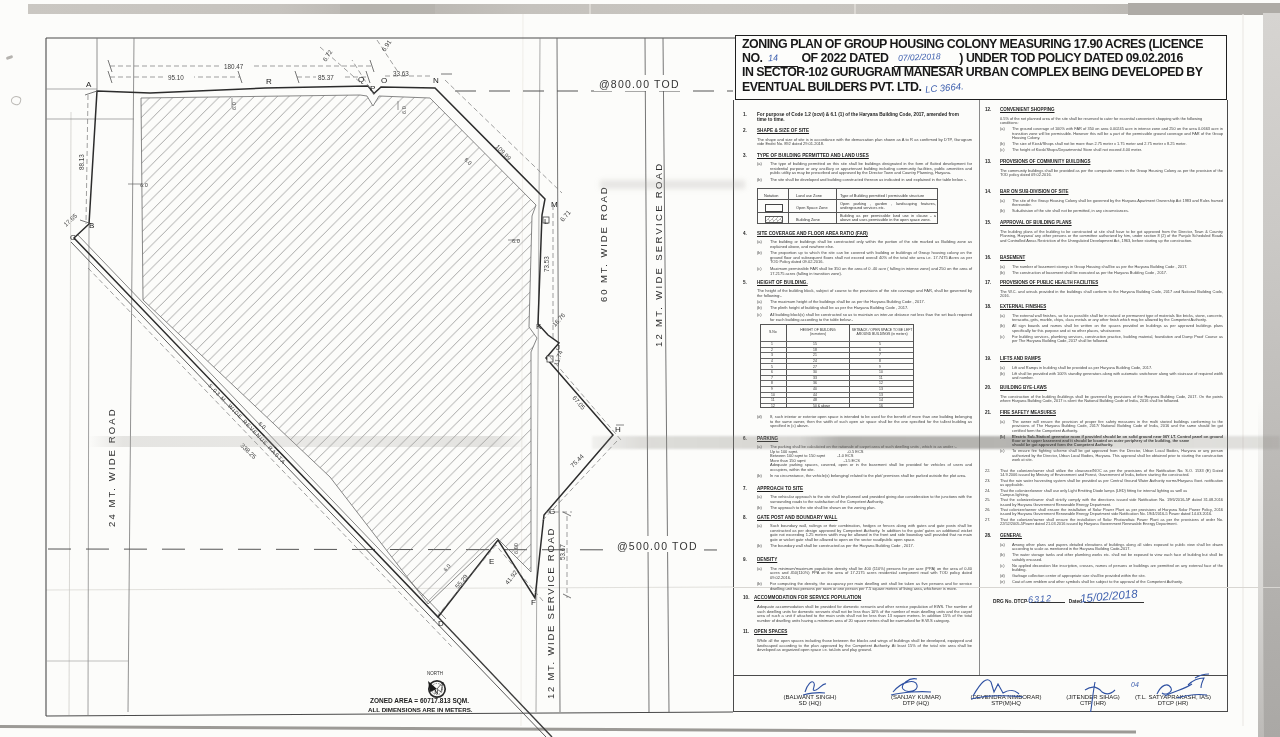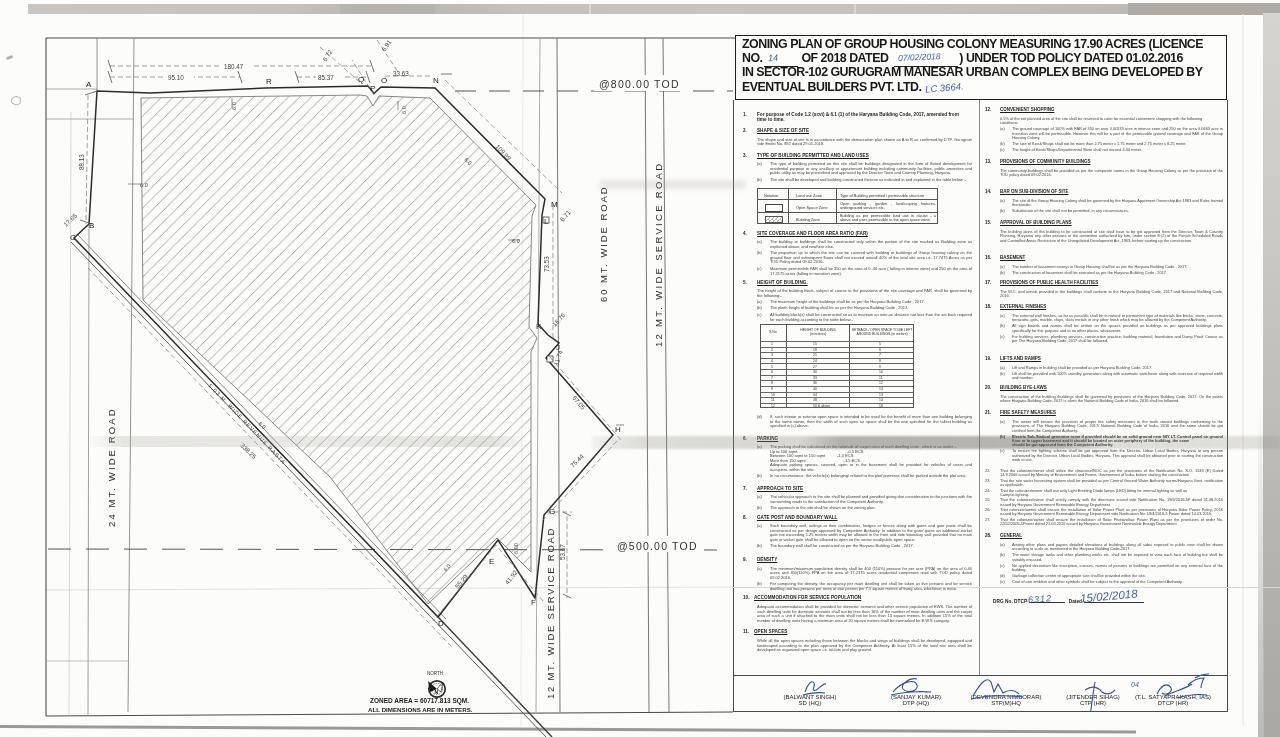--- a/index.html
+++ b/index.html
@@ -204,21 +204,21 @@
 <path d="M437,689 L443,682 L441,692 Z" fill="none" stroke="#222" stroke-width="0.7"></path>
 <text x="434.5" y="694" font-size="5" fill="#111" font-family="Liberation Sans" font-weight="bold">N</text>
 
 <text x="370" y="703" font-size="6.5" font-weight="bold" fill="#222" font-family="Liberation Sans">ZONED  AREA =   60717.813 SQM.</text>
 <text x="368" y="712" font-size="6.2" font-weight="bold" fill="#222" font-family="Liberation Sans">ALL DIMENSIONS ARE IN METERS.</text>
 </svg>
 
 <div class="abs" style="left:735px;top:35px;width:492px;height:65px;border:1.6px solid #1f1f1f;background:#fdfdfb;box-sizing:border-box"></div>
 <div class="abs" style="left:742px;top:37px;width:486px;font-size:12.4px;font-weight:bold;color:#181818;line-height:14.2px;letter-spacing:-0.5px;white-space:nowrap">
 ZONING PLAN OF GROUP HOUSING COLONY MEASURING 17.90 ACRES (LICENCE<br>
-<span id="tl2a">NO.</span><span style="display:inline-block;width:36px"></span><span id="tl2b"> OF 2018 DATED </span><span style="display:inline-block;width:68px"></span><span id="tl2c">) UNDER TOD POLICY DATED 01.02.2016</span><br>
+<span id="tl2a">NO.</span><span style="display:inline-block;width:36px"></span><span id="tl2b"> OF 2022 DATED </span><span style="display:inline-block;width:68px"></span><span id="tl2c">) UNDER TOD POLICY DATED 09.02.2016</span><br>
 IN SECTOR-102 GURUGRAM MANESAR URBAN COMPLEX BEING DEVELOPED BY<br>
 EVENTUAL BUILDERS PVT. LTD.</div>
 
 <div class="abs" style="left:764px;top:66px;width:34px;border-bottom:1.3px solid #222"></div>
 <div class="abs" style="left:894px;top:66px;width:64px;border-bottom:1.3px solid #222"></div>
 
 <div class="abs blue" style="left:768px;top:53px;font-size:9px;transform:rotate(-4deg)">14</div>
 <div class="abs blue" style="left:898px;top:52px;font-size:8.5px;transform:rotate(-3deg)">07/02/2018</div>
 <div class="abs blue" style="left:925px;top:82px;font-size:9.5px;transform:rotate(-5deg)">LC 3664.</div>
 

